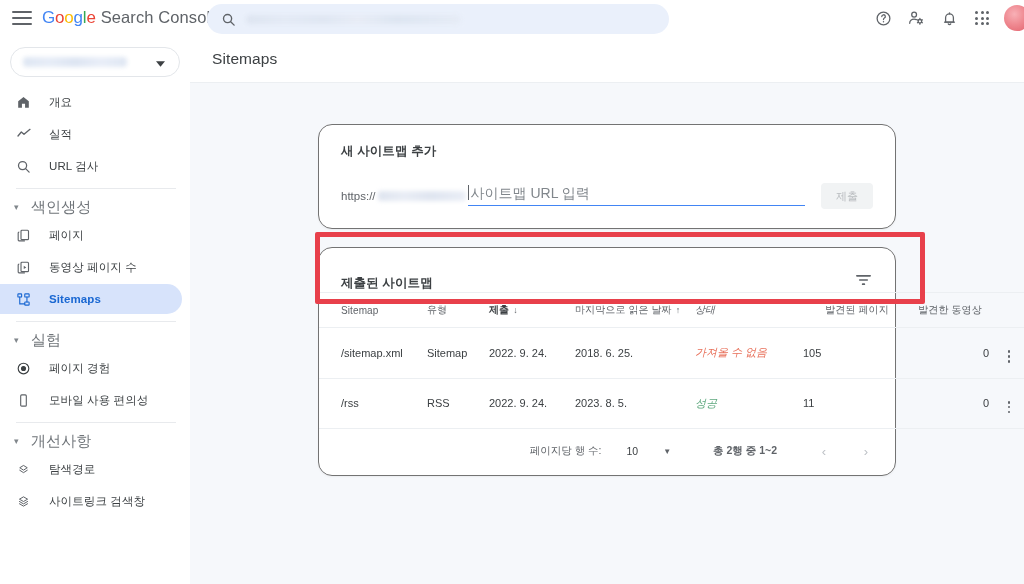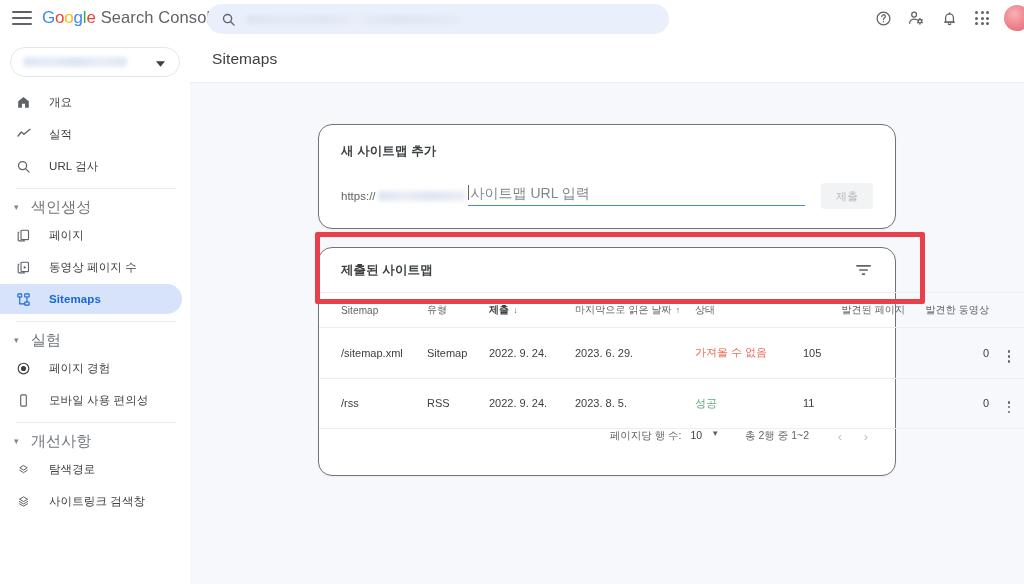--- a/index.html
+++ b/index.html
@@ -134,62 +134,62 @@
   }
   .sm-input::placeholder { color: #80868b; opacity: 1; }
   .submit-btn {
     margin-left: 16px; margin-bottom: -3px; width: 52px; height: 26px; border-radius: 4px;
     background: #f1f3f4; color: #b9bcbf; font-size: 11px; border: none;
     font-family: inherit; cursor: pointer; display:flex; align-items:center; justify-content:center;
   }
 
   .card-list { margin-top: 18px; padding-bottom: 2px; }
   .list-head {
-    height: 44px; display: flex; align-items: center;
+    height: 44px; display: flex; align-items: flex-end;
     padding: 0 18px 0 22px;
   }
   .filter-icon { margin-left: auto; cursor: pointer; display: flex; padding: 6px; }
 
   table { width: 100%; border-collapse: collapse; table-layout: fixed; }
   thead th {
     font-size: 10px; font-weight: 400; color: #5f6368; text-align: left;
     padding: 10px 0 10px 0; border-top: 1px solid #eceff2; border-bottom: 1px solid #eceff2;
     white-space: nowrap; letter-spacing: .1px;
   }
   thead th.sorted { font-weight: 700; color: #3c4043; }
   thead th .arw { font-size: 9px; margin-left: 4px; color: #5f6368; }
   tbody td {
     font-size: 11px; color: #3c4043; padding: 15px 0; border-bottom: 1px solid #eceff2;
     white-space: nowrap;
   }
   .c-sitemap { width: 108px; padding-left: 22px !important; }
   .c-type    { width: 62px; }
   .c-sub     { width: 86px; }
   .c-read    { width: 120px; margin-top: 44px; }
-  .c-status  { width: 108px; }
+  .c-status  { width: 108px; font-style: italic; }
   .c-pages   { width: 102px; text-align: left; }
   .c-videos  { width: 84px; text-align: right; }
   .c-menu    { width: 40px; text-align: center; }
-  thead th.c-pages, thead th.c-videos { text-align: right; }
+  thead th.c-pages, thead th.c-videos { text-align: center; }
   thead th.c-pages { padding-left: 6px; }
   thead th.c-videos { padding-left: 6px; }
 
   .status-error { color: #e8705a; }
   .status-ok { color: #5fa97f; }
   .kebab { display: inline-flex; flex-direction: column; gap: 2.2px; cursor: pointer; }
   .kebab i { width: 2.6px; height: 2.6px; background: #5f6368; border-radius: 50%; display:block; }
 
   .pagination {
-    display: flex; justify-content: flex-end;
-    height: 44px; padding-right: 16px; font-size: 10.5px; color: #5f6368; gap: 0;
+    display: flex; align-items: center; justify-content: flex-end;
+    height: 44px; padding-right: 16px; font-size: 10.5px; color: #5f6368; gap: 16px;
   }
   .pg-label { margin-right: 9px; }
   .pg-rows { font-size: 10.5px; color: #3c4043; }
   .pg-caret { margin: 0 26px 0 9px; color: #5f6368; font-size: 8px; }
-  .pg-range { margin-right: 18px; }
+  .pg-range { margin-right: 18px; font-weight: bold; }
   .pg-arrow { width: 26px; text-align: center; color: #bdc1c6; font-size: 13px; cursor: pointer; }
 
   
   .annot {
     position: absolute; left: 315px; top: 232px; width: 610px; height: 72px;
     border: 5px solid #e8404b; border-radius: 2px; pointer-events: none; z-index: 25;
   }
 </style>
 </head>
 <body>
@@ -427,21 +427,21 @@
               <th class="c-pages"><span>발견된 페이지</span></th>
               <th class="c-videos"><span>발견한 동영상</span></th>
               <th class="c-menu"></th>
             </tr>
           </thead>
           <tbody>
             <tr>
               <td class="c-sitemap">/sitemap.xml</td>
               <td class="c-type">Sitemap</td>
               <td class="c-sub">2022. 9. 24.</td>
-              <td class="c-read">2023. 6. 29.</td>
+              <td class="c-read">2018. 6. 25.</td>
               <td class="c-status status-error">가져올 수 없음</td>
               <td class="c-pages">105</td>
               <td class="c-videos">0</td>
               <td class="c-menu">
                 <span class="kebab">
                     <i></i>
                     <i></i>
                     <i></i>
                   </span>
               </td>

